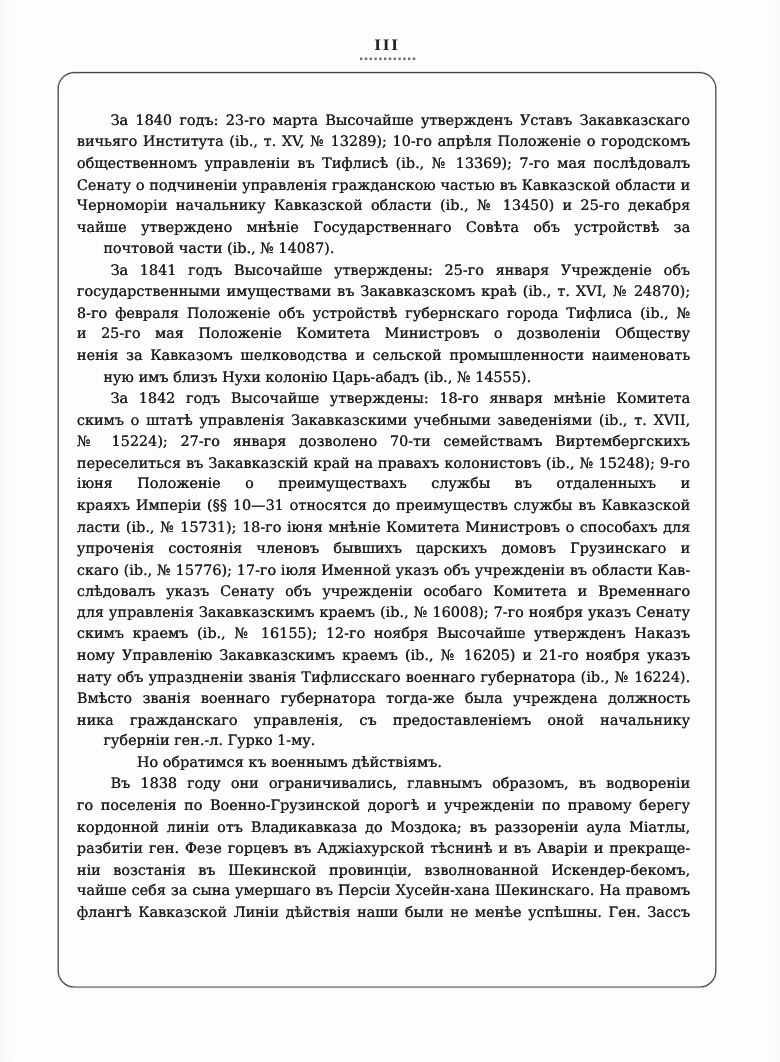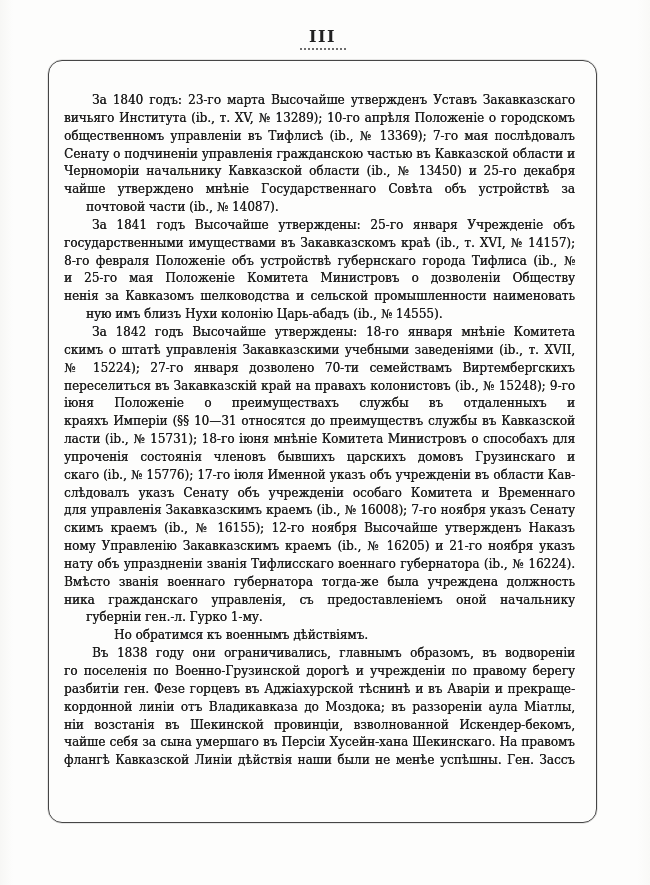--- a/index.html
+++ b/index.html
@@ -16,21 +16,21 @@
     left: 0; top: 0; width: 650px; height: 885px;
     background: linear-gradient(90deg, #f7f7f5 0%, #fdfdfc 2%, #fdfdfc 98%, #f9f9f7 100%);
   }
   .page-head {
     position: absolute;
     left: 48px; top: 27px; width: 549px;
     text-align: center;
   }
   .page-num {
     display: inline-block;
-    font-size: 16px;
+    font-size: 12px;
     font-weight: 700;
     letter-spacing: 1.5px;
     color: #222;
   }
   .page-num-rule {
     margin: 2px auto 0 auto;
     width: 46px;
     border-bottom: 2px dotted #6d6d6d;
     height: 1px;
   }
@@ -81,21 +81,21 @@
         <div class="ln">вичьяго Института (ib., т. XV, № 13289); 10-го апрѣля Положеніе о городскомъ</div>
         <div class="ln">общественномъ управленіи въ Тифлисѣ (ib., № 13369); 7-го мая послѣдовалъ указъ</div>
         <div class="ln">Сенату о подчиненіи управленія гражданскою частью въ Кавказской области и въ</div>
         <div class="ln">Черноморіи начальнику Кавказской области (ib., № 13450) и 25-го декабря Высо-</div>
         <div class="ln">чайше утверждено мнѣніе Государственнаго Совѣта объ устройствѣ за Кавказомъ</div>
         <div class="ln end">почтовой части (ib., № 14087).</div>
       </div>
 
       <div class="para">
         <div class="ln ind"><span class="it">За 1841 годъ</span> <span>Высочайше утверждены: 25-го января Учрежденіе объ управленіи</span></div>
-        <div class="ln">государственными имуществами въ Закавказскомъ краѣ (ib., т. XVI, № 14157);</div>
+        <div class="ln">государственными имуществами въ Закавказскомъ краѣ (ib., т. XVI, № 24870);</div>
         <div class="ln">8-го февраля Положеніе объ устройствѣ губернскаго города Тифлиса (ib., № 14261)</div>
         <div class="ln">и 25-го мая Положеніе Комитета Министровъ о дозволеніи Обществу распростра-</div>
         <div class="ln">ненія за Кавказомъ шелководства и сельской промышленности наименовать устроен-</div>
         <div class="ln end"><span>ную имъ близъ Нухи колонію</span> <span class="it">Царь-абадъ</span> <span>(ib., № 14555).</span></div>
       </div>
 
       <div class="para">
         <div class="ln ind"><span class="it">За 1842 годъ</span> <span>Высочайше утверждены: 18-го января мнѣніе Комитета Мини-</span></div>
         <div class="ln">скимъ о штатѣ управленія Закавказскими учебными заведеніями (ib., т. XVII,</div>
         <div class="ln">№ 15224); 27-го января дозволено 70-ти семействамъ Виртембергскихъ подданныхъ</div>
@@ -115,22 +115,22 @@
         <div class="ln end">губерніи ген.-л. Гурко 1-му.</div>
       </div>
 
       <div class="para">
         <div class="ln end ind">Но обратимся къ военнымъ дѣйствіямъ.</div>
       </div>
 
       <div class="para">
         <div class="ln ind">Въ 1838 году они ограничивались, главнымъ образомъ, въ водвореніи военна-</div>
         <div class="ln">го поселенія по Военно-Грузинской дорогѣ и учрежденіи по правому берегу Терека</div>
+        <div class="ln">кордонной линіи отъ Владикавказа до Моздока; въ раззореніи аула Міатлы,</div>
         <div class="ln">разбитіи ген. Фезе горцевъ въ Аджіахурской тѣснинѣ и въ Аваріи и прекраще-</div>
-        <div class="ln">кордонной линіи отъ Владикавказа до Моздока; въ раззореніи аула Міатлы,</div>
         <div class="ln">ніи возстанія въ Шекинской провинціи, взволнованной Искендер-бекомъ, выдавав-</div>
         <div class="ln">чайше себя за сына умершаго въ Персіи Хусейн-хана Шекинскаго. На правомъ</div>
         <div class="ln">флангѣ Кавказской Линіи дѣйствія наши были не менѣе успѣшны. Ген. Зассъ по-</div>
       </div>
 
     </div>
   </div>
 </div>
 
 </body></html>

